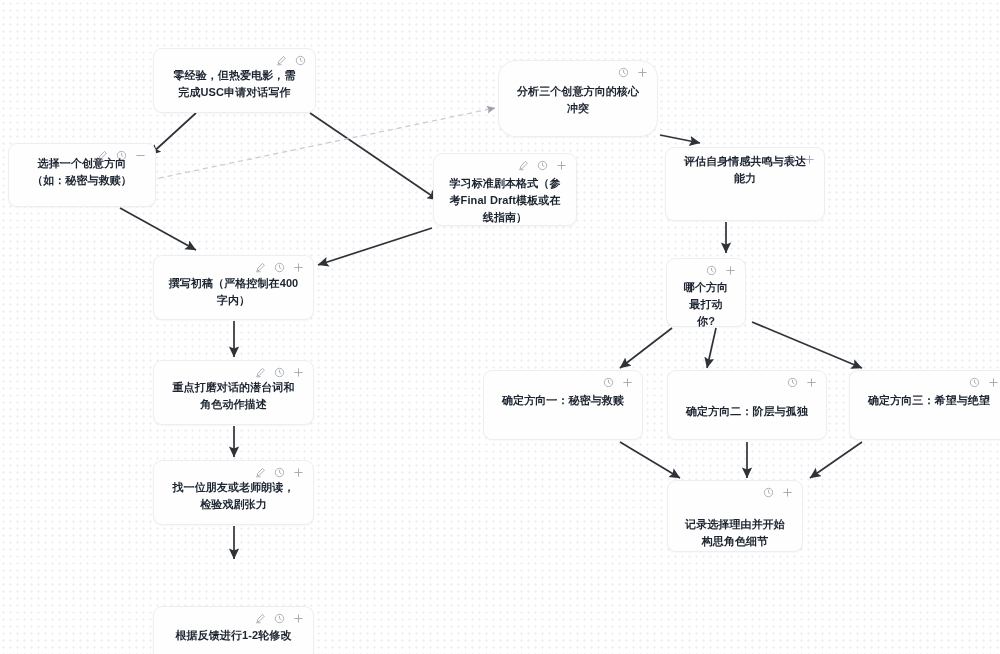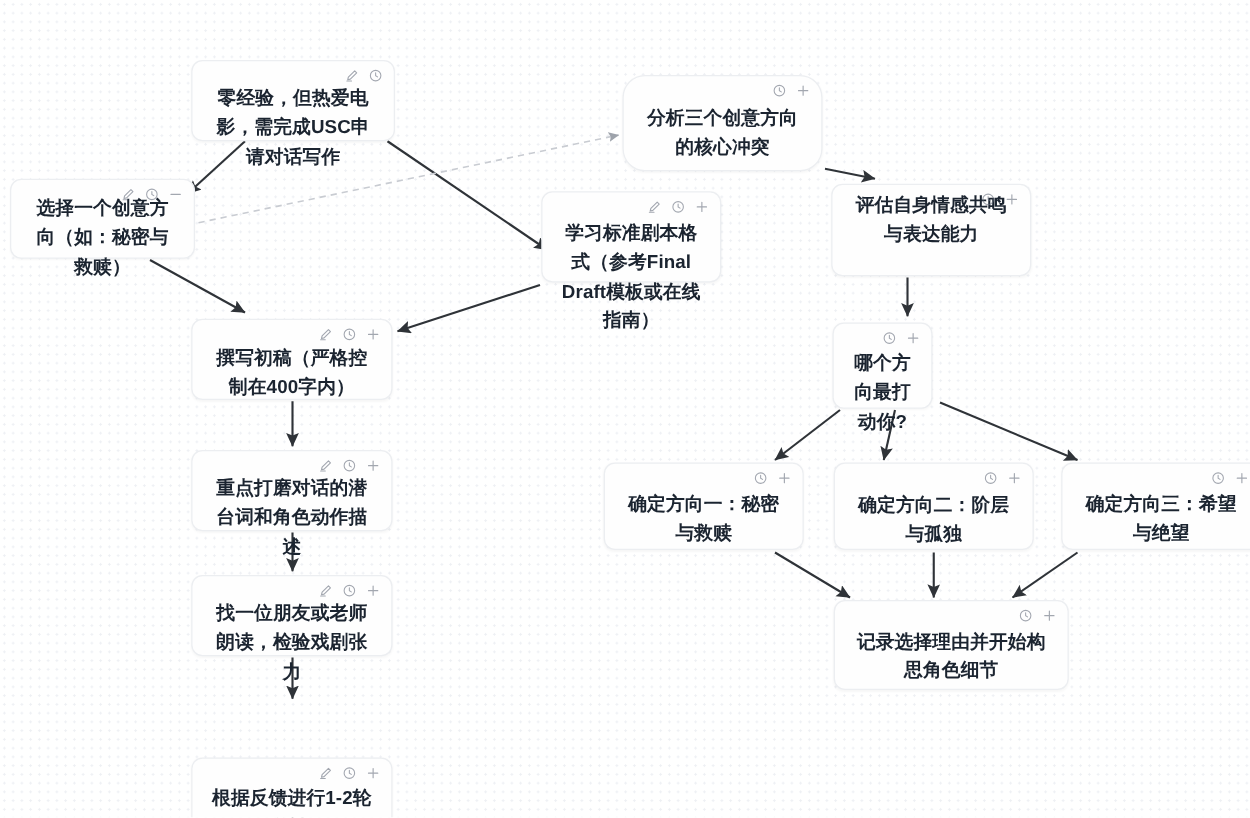--- a/index.html
+++ b/index.html
@@ -31,21 +31,21 @@
     box-shadow: 0 1px 2px rgba(17,24,39,0.035);
     display: flex;
     align-items: flex-start;
     justify-content: center;
     z-index: 5;
   }
   .node-label {
     display: block;
     width: 100%;
     text-align: center;
-    font-size: 15px;
+    font-size: 11px;
     line-height: 1.55;
     color: #1b2430;
     font-weight: 700;
     padding: 0 14px;
     letter-spacing: 0.1px;
     word-break: break-word;
   }
   .node-toolbar {
     position: absolute;
     top: 6px; right: 9px;
@@ -260,21 +260,21 @@
             </svg>
           </span>
           <span class="tb-icon">
             <svg viewBox="0 0 16 16" fill="none" stroke="currentColor" stroke-width="1.35" stroke-linecap="round">
               <path d="M8 2.6v10.8M2.6 8h10.8"></path>
             </svg>
           </span>
         </div>
         <span class="node-label">确定方向一：秘密与救赎</span>
       </div>
-      <div class="node" style="left: 667px; top: 370px; width: 160px; height: 70px; padding-top: 32px; align-items: flex-end;">
+      <div class="node" style="left: 667px; top: 370px; width: 160px; height: 70px; padding-top: 32px;">
         <div class="node-toolbar">
           <span class="tb-icon">
             <svg viewBox="0 0 16 16" fill="none" stroke="currentColor" stroke-width="1.25">
               <circle cx="8" cy="8" r="6.1"></circle>
               <path d="M8 4.6V8l2.2 1.5" stroke-linecap="round"></path>
             </svg>
           </span>
           <span class="tb-icon">
             <svg viewBox="0 0 16 16" fill="none" stroke="currentColor" stroke-width="1.35" stroke-linecap="round">
               <path d="M8 2.6v10.8M2.6 8h10.8"></path>
@@ -314,21 +314,21 @@
             </svg>
           </span>
           <span class="tb-icon">
             <svg viewBox="0 0 16 16" fill="none" stroke="currentColor" stroke-width="1.35" stroke-linecap="round">
               <path d="M8 2.6v10.8M2.6 8h10.8"></path>
             </svg>
           </span>
         </div>
         <span class="node-label">找一位朋友或老师朗读，检验戏剧张力</span>
       </div>
-      <div class="node" style="left: 667px; top: 480px; width: 188px; height: 72px; padding-top: 21px;">
+      <div class="node" style="left: 667px; top: 480px; width: 136px; height: 72px; padding-top: 35px;">
         <div class="node-toolbar">
           <span class="tb-icon">
             <svg viewBox="0 0 16 16" fill="none" stroke="currentColor" stroke-width="1.25">
               <circle cx="8" cy="8" r="6.1"></circle>
               <path d="M8 4.6V8l2.2 1.5" stroke-linecap="round"></path>
             </svg>
           </span>
           <span class="tb-icon">
             <svg viewBox="0 0 16 16" fill="none" stroke="currentColor" stroke-width="1.35" stroke-linecap="round">
               <path d="M8 2.6v10.8M2.6 8h10.8"></path>

